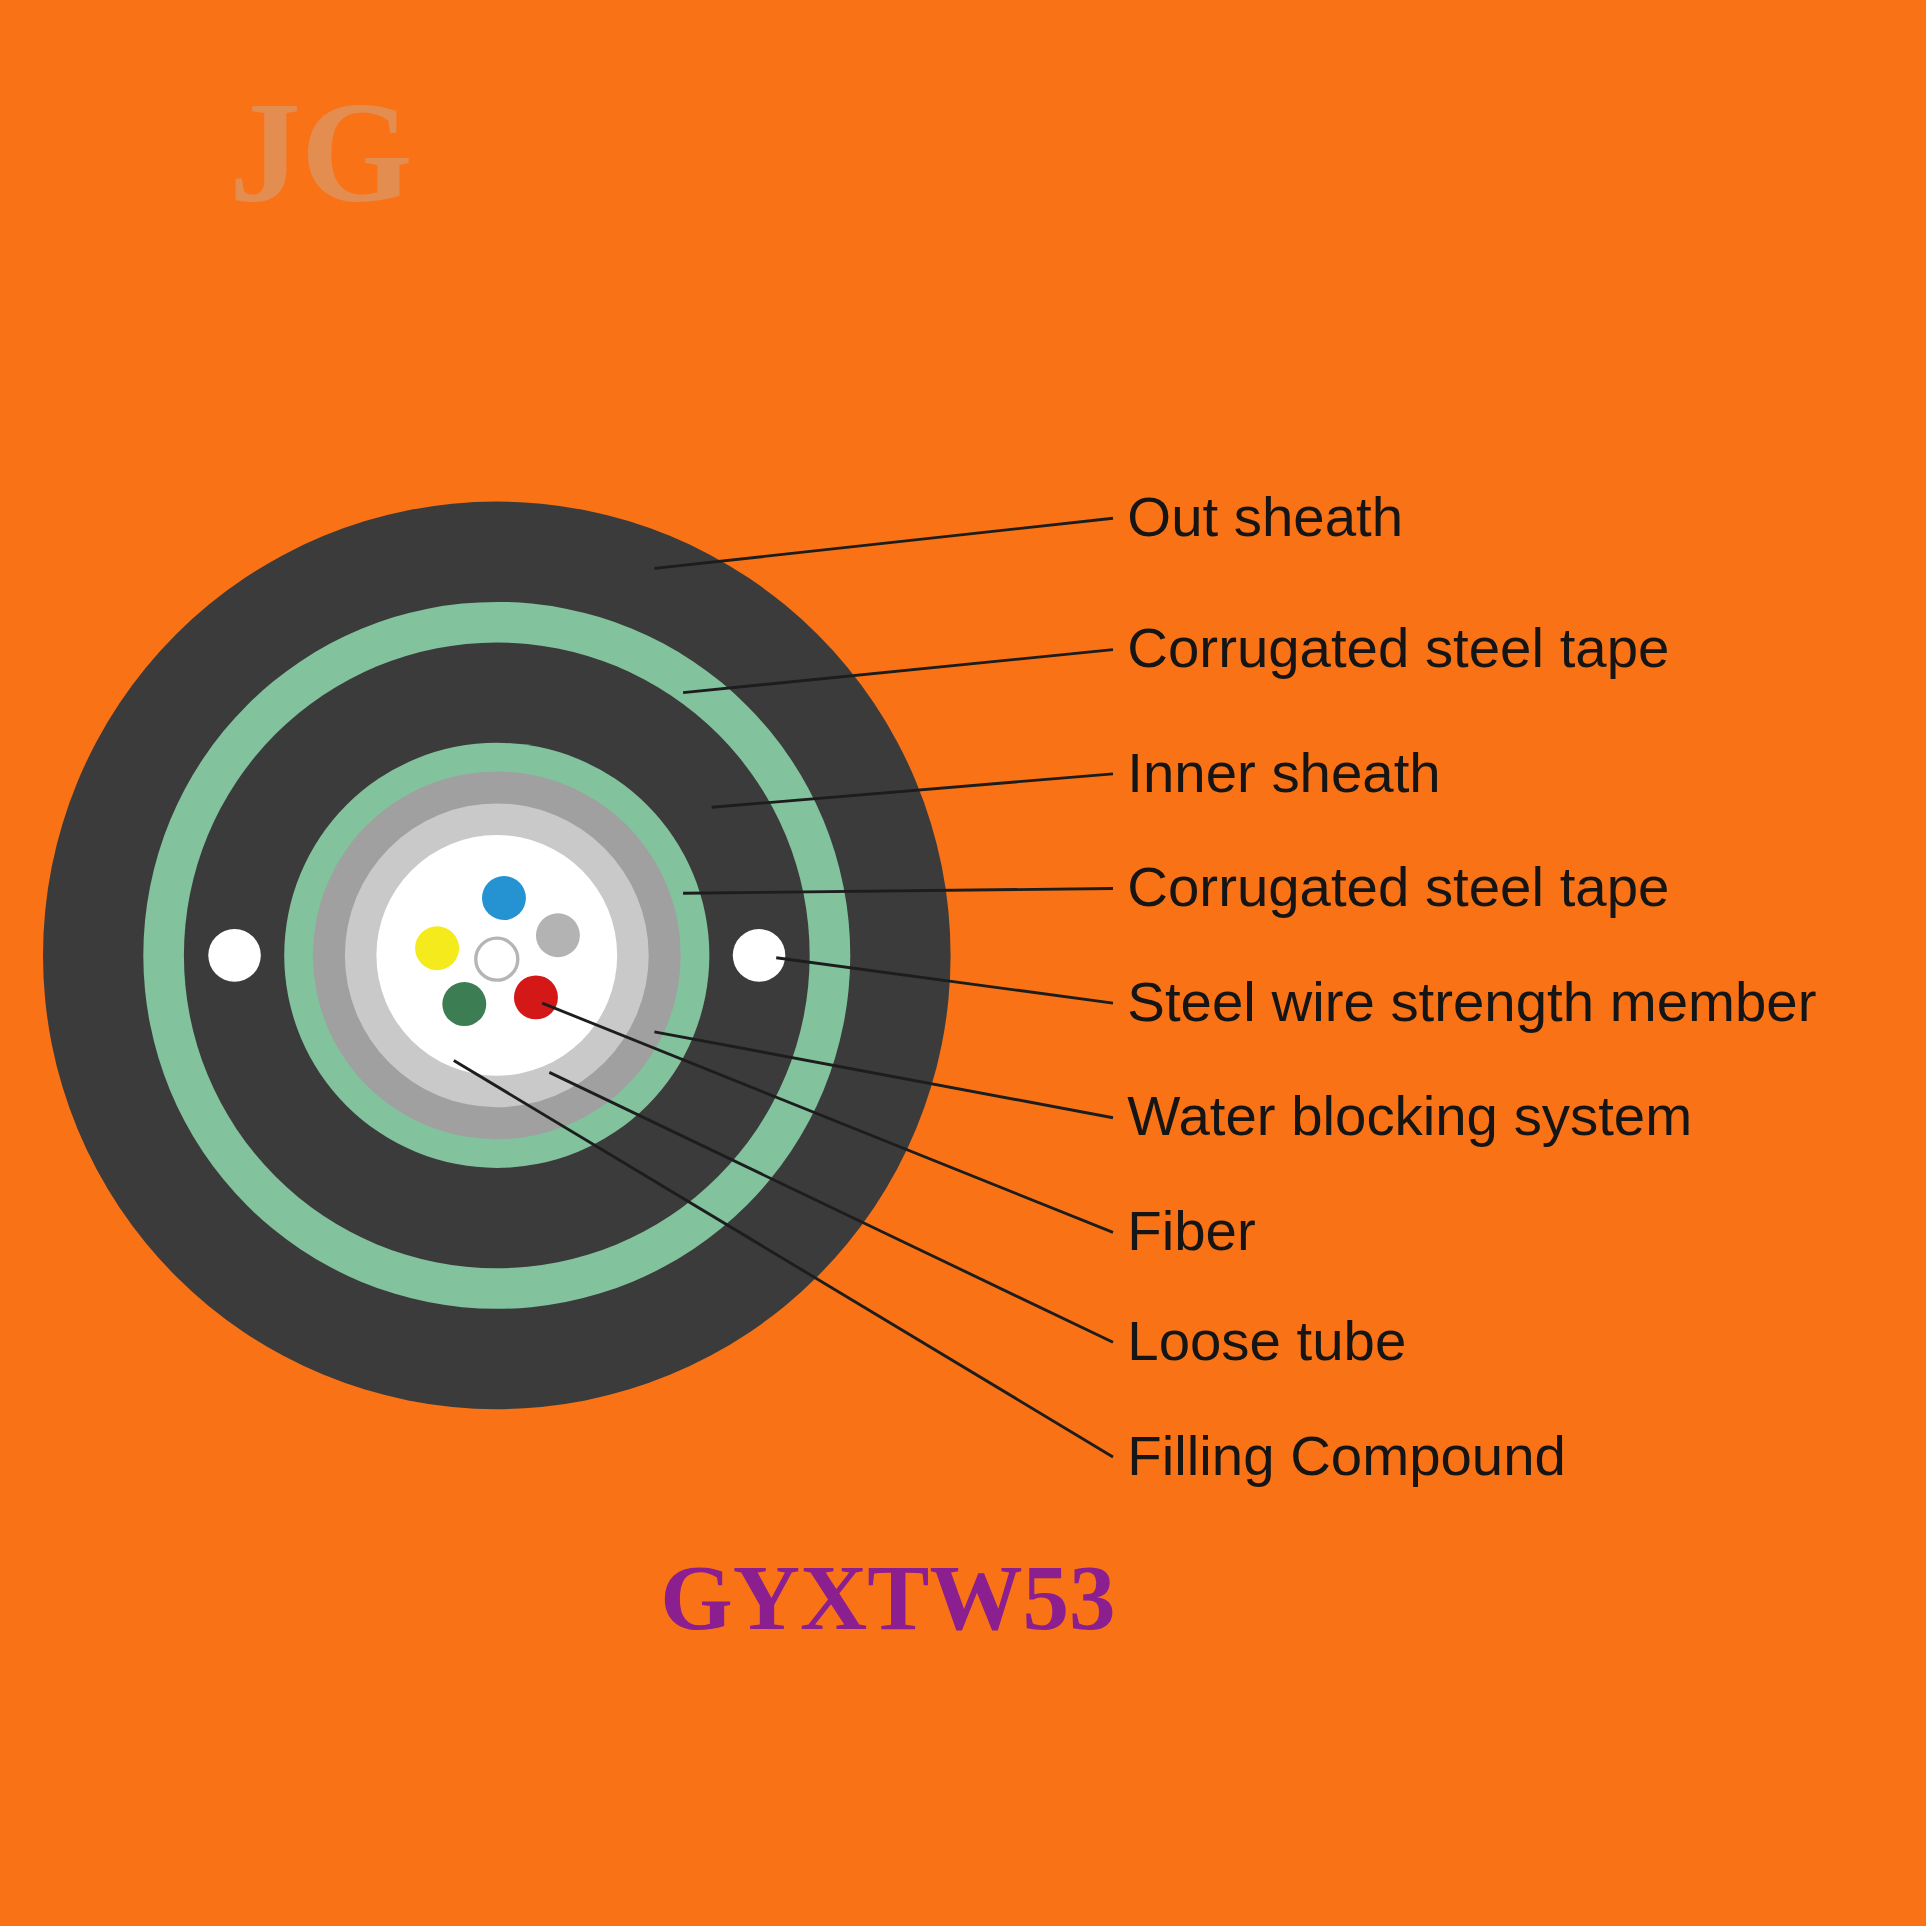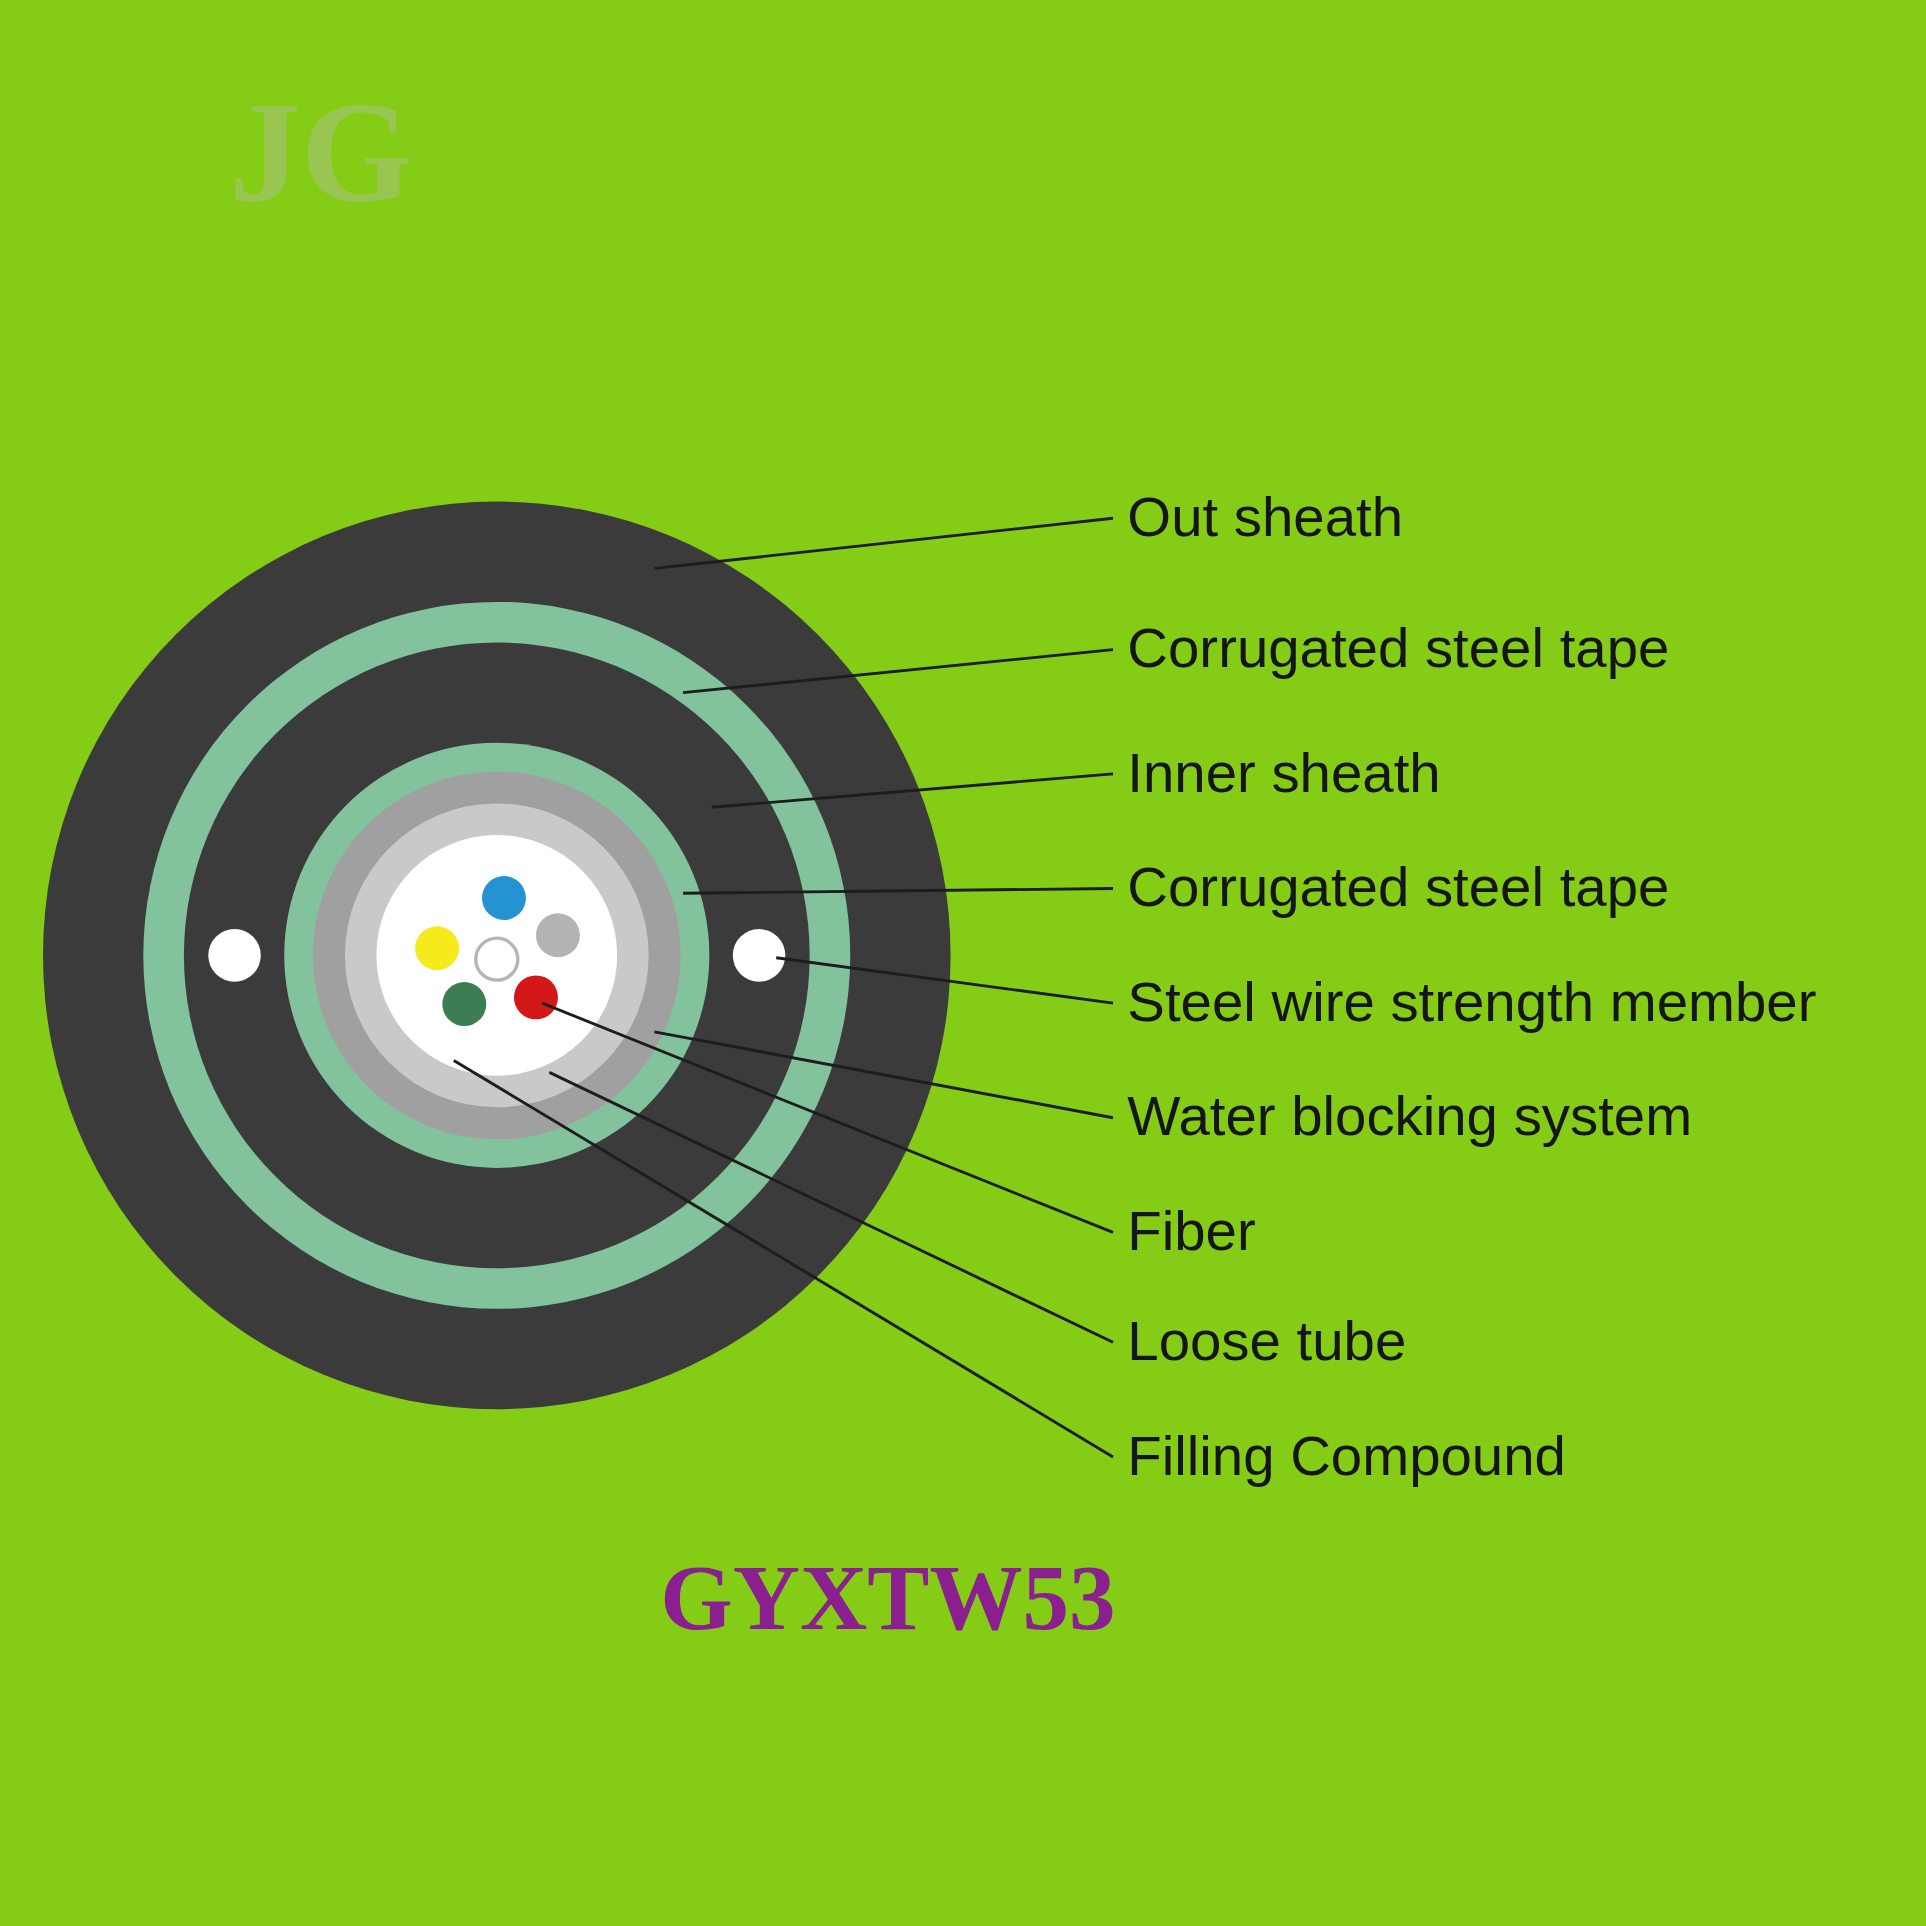--- a/index.html
+++ b/index.html
@@ -7,21 +7,21 @@
     padding: 0;
     background: #ffffff;
     width: 1926px;
     height: 1926px;
     font-family: "Liberation Sans", sans-serif;
   }
   #canvas {
     position: relative;
     width: 1926px;
     height: 1926px;
-    background: #84cc16;
+    background: #f97316;
     overflow: hidden;
   }
   svg { display: block; }
   .label-text {
     font-family: "Liberation Sans", sans-serif;
     font-size: 118px;
     fill: #151515;
   }
   .title-text {
     font-family: "Liberation Serif", serif;

